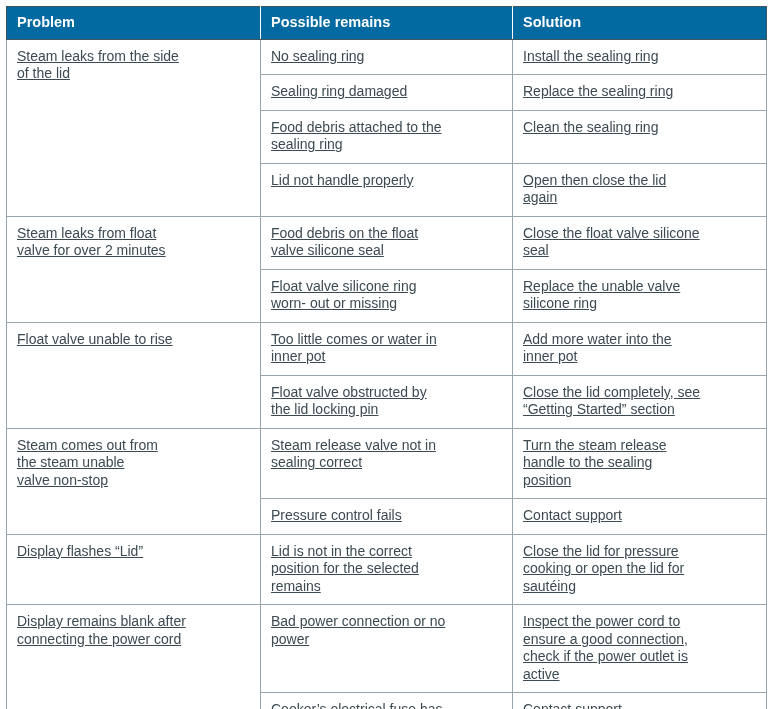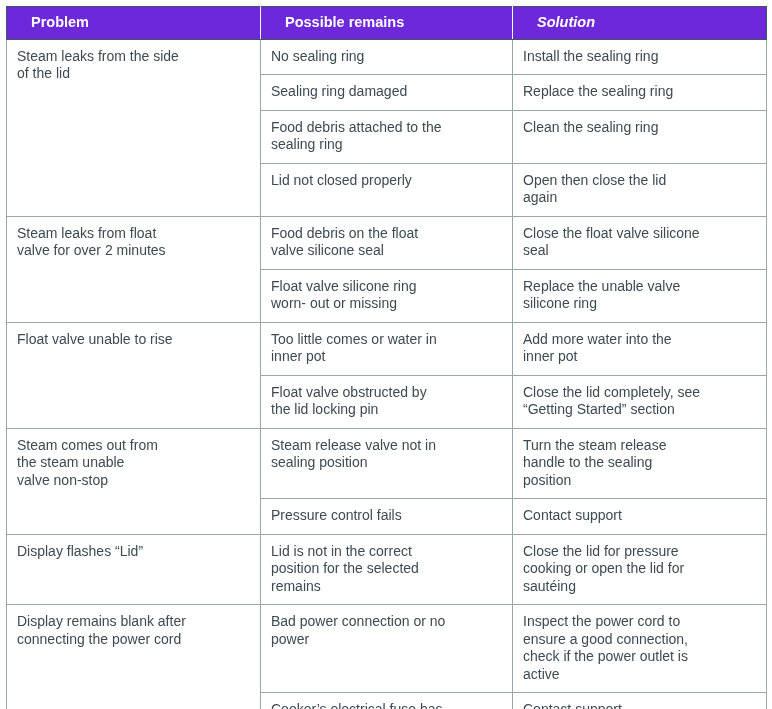--- a/index.html
+++ b/index.html
@@ -24,41 +24,42 @@
     border-collapse: collapse;
     table-layout: fixed;
     width: 760px;
     margin: 0;
   }
   table.troubleshoot col.c1 { width: 254px; }
   table.troubleshoot col.c2 { width: 252px; }
   table.troubleshoot col.c3 { width: 254px; }
 
   thead th {
-    background: #6d28d9;
+    background: #0369a1;
     color: #ffffff;
     font-size: 14.5px;
     font-weight: bold;
     text-align: left;
-    padding: 7px 10px 8px 24px;
+    padding: 7px 10px 8px 10px;
     border: 1px solid #3f5560;
     border-right-color: #ffffff;
     line-height: 1.15;
     vertical-align: middle;
   }
-  thead th:last-child { border-right-color: #3f5560; font-style: italic; }
+  thead th:last-child { border-right-color: #3f5560; }
 
   tbody td {
     border: 1px solid #9aa6ad;
     font-size: 14px;
     line-height: 1.25;
     padding: 8px 10px 9px 10px;
     vertical-align: top;
     color: #3d4a52;
     background: #ffffff;
+    text-decoration: underline;
   }
   tbody td.problem {
     vertical-align: top;
   }
   tbody tr.group-start td {
     border-top: 1px solid #9aa6ad;
   }
   .nowrapfix { white-space: pre-line; }
 </style>
 </head>
@@ -88,21 +89,21 @@
         <tr>
           <td class="nowrapfix">Sealing ring damaged</td>
           <td class="nowrapfix">Replace the sealing ring</td>
         </tr>
         <tr>
           <td class="nowrapfix">Food debris attached to the
 sealing ring</td>
           <td class="nowrapfix">Clean the sealing ring</td>
         </tr>
         <tr>
-          <td class="nowrapfix">Lid not closed properly</td>
+          <td class="nowrapfix">Lid not handle properly</td>
           <td class="nowrapfix">Open then close the lid
 again</td>
         </tr>
         <tr class="group-start">
           <td class="problem nowrapfix" rowspan="2">Steam leaks from float
 valve for over 2 minutes</td>
           <td class="nowrapfix">Food debris on the float
 valve silicone seal</td>
           <td class="nowrapfix">Close the float valve silicone
 seal</td>
@@ -124,21 +125,21 @@
           <td class="nowrapfix">Float valve obstructed by
 the lid locking pin</td>
           <td class="nowrapfix">Close the lid completely, see
 “Getting Started” section</td>
         </tr>
         <tr class="group-start">
           <td class="problem nowrapfix" rowspan="2">Steam comes out from
 the steam unable
 valve non-stop</td>
           <td class="nowrapfix">Steam release valve not in
-sealing position</td>
+sealing correct</td>
           <td class="nowrapfix">Turn the steam release
 handle to the sealing
 position</td>
         </tr>
         <tr>
           <td class="nowrapfix">Pressure control fails</td>
           <td class="nowrapfix">Contact support</td>
         </tr>
         <tr class="group-start">
           <td class="problem nowrapfix">Display  flashes “Lid”</td>

